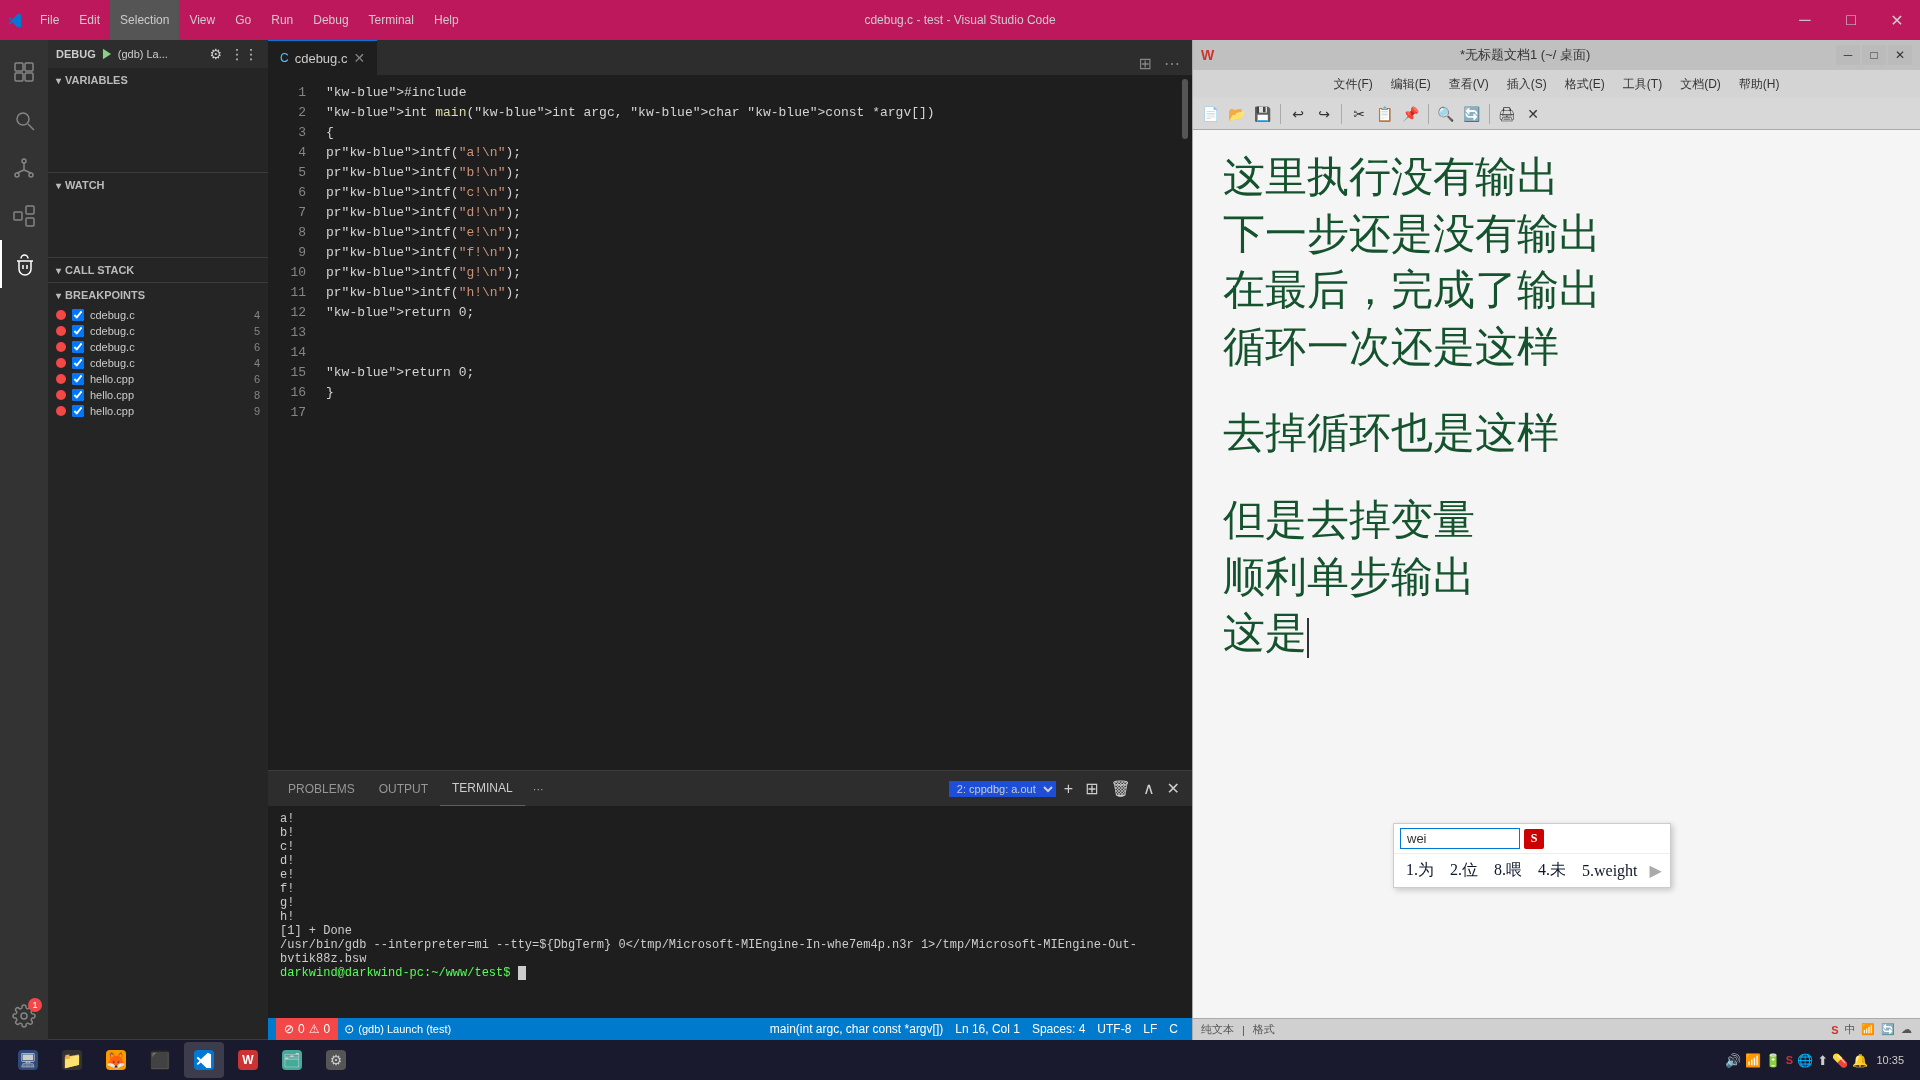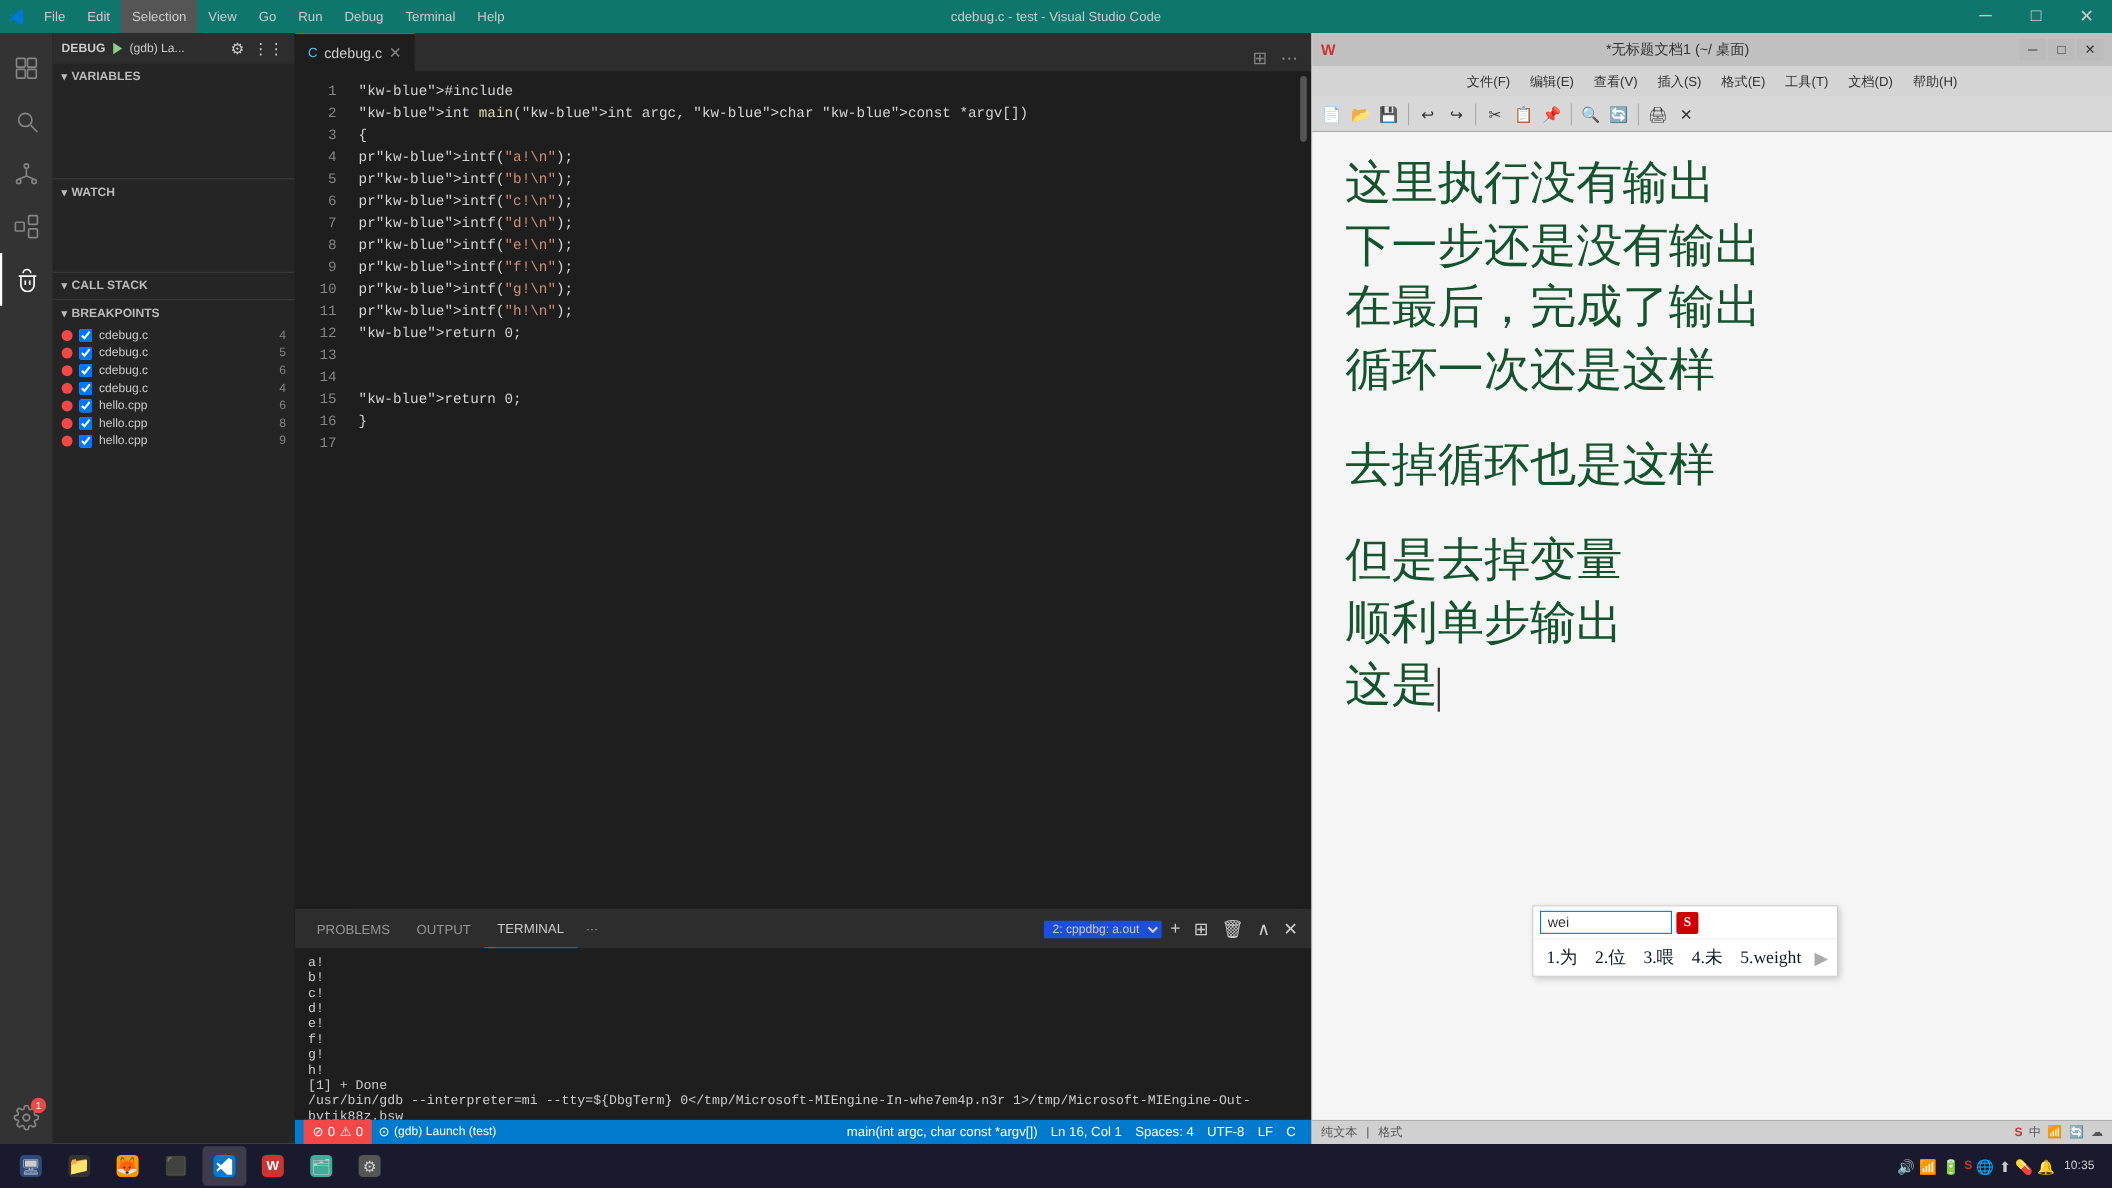--- a/index.html
+++ b/index.html
@@ -1,21 +1,21 @@
 <!DOCTYPE html>
 <html><head>
   <meta charset="utf-8">
   <style>
     * { margin: 0; padding: 0; box-sizing: border-box; }
     body { width: 1920px; height: 1080px; overflow: hidden; display: flex; flex-direction: column; font-family: 'Segoe UI', sans-serif; background: #1e1e1e; }
 
     
     .title-bar {
-      height: 30px;
-      background: #0f766e;
+      height: 40px;
+      background: #be185d;
       display: flex;
       align-items: center;
       flex-shrink: 0;
       position: relative;
     }
     .title-bar-left {
       display: flex;
       align-items: center;
       gap: 0;
       height: 100%;
@@ -287,21 +287,21 @@
     .scrollbar-thumb {
       width: 6px;
       height: 60px;
       background: #555;
       margin: 4px auto;
       border-radius: 3px;
     }
 
     
     .terminal-panel {
-      height: 192px;
+      height: 248px;
       background: #1e1e1e;
       border-top: 1px solid #3c3c3c;
       display: flex;
       flex-direction: column;
       flex-shrink: 0;
     }
     .terminal-tabs {
       height: 35px;
       background: #2d2d2d;
       display: flex;
@@ -1000,21 +1000,21 @@
       <div class="doc-text-line">这是<span class="cursor-blink"></span></div>
 
       <div class="input-popup" style="position:absolute;bottom:130px;left:200px;">
         <div class="input-popup-top">
           <input class="input-field" value="wei" style="">
           <div class="input-popup-logo">S</div>
         </div>
         <div class="input-suggestions">
           <span class="suggestion-item">1.为</span>
           <span class="suggestion-item">2.位</span>
-          <span class="suggestion-item">3.喂</span>
+          <span class="suggestion-item">8.喂</span>
           <span class="suggestion-item">4.未</span>
           <span class="suggestion-item">5.weight</span>
           <span class="suggestion-arrow">▶</span>
         </div>
       </div>
     </div>
 
     <div class="right-status-bar">
       <span>纯文本</span>
       <span>|</span>

